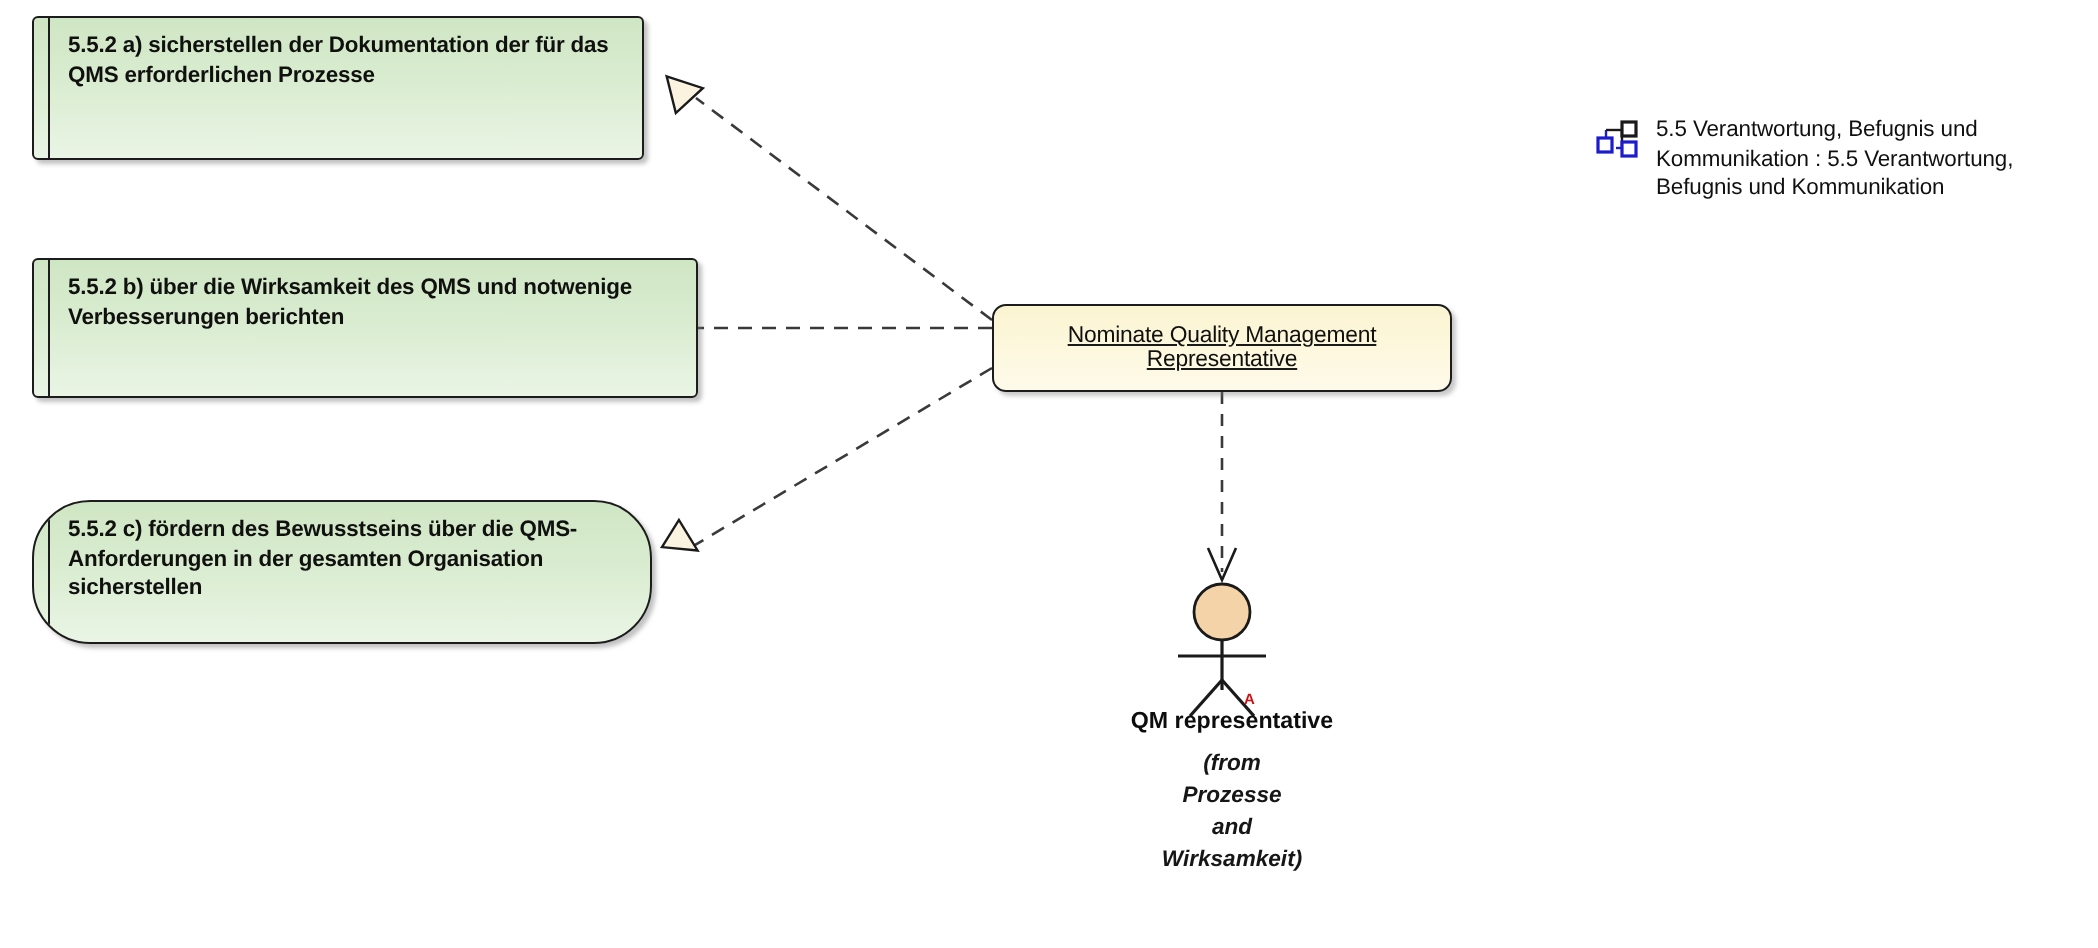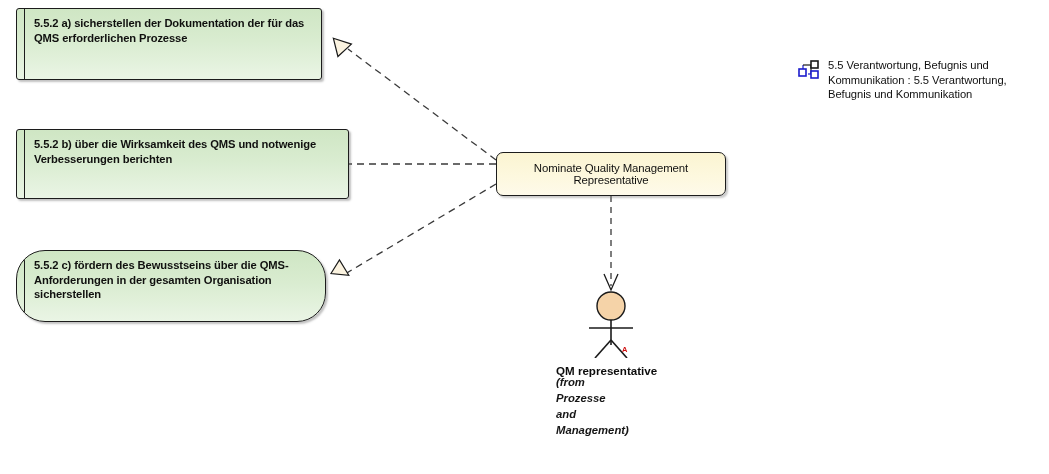--- a/index.html
+++ b/index.html
@@ -63,52 +63,54 @@
   .usecase-box {
     position: absolute;
     box-sizing: border-box;
     border: 1px solid #1c1c1c;
     border-radius: 7px;
     background: linear-gradient(to bottom, #fbf4d2 0%, #fdf8de 55%, #fefaea 100%);
     box-shadow: 2px 2px 2px rgba(120,120,120,0.40);
     display: flex;
     align-items: center;
     justify-content: center;
+    text-decoration: underline;
   }
   .usecase-text {
     font-size: 11.4px;
     color: #10100f;
     letter-spacing: -0.1px;
     text-align: center;
     padding: 0 6px;
   }
   
   #actor-group {
     position: absolute;
     left: 556px;
     top: 288px;
     width: 120px;
     height: 180px;
   }
   .actor-name {
     position: absolute;
     left: 0;
-    top: 76px;
+    top: 66px;
     width: 120px;
-    text-align: left;
+    text-align: center;
     font-size: 11.6px;
     font-weight: bold;
     color: #0d0d0d;
     white-space: nowrap;
   }
   .actor-from {
     position: absolute;
     left: 0;
     top: 86px;
     width: 120px;
+    text-align: center;
     font-size: 11.3px;
     font-style: italic;
     font-weight: bold;
     line-height: 16px;
     color: #161616;
   }
   .actor-marker {
     position: absolute;
     left: 66px;
     top: 58px;
@@ -198,21 +200,21 @@
       <line x1="33" y1="40" x2="77" y2="40" stroke="#1a1a1a" stroke-width="1.6"></line>
       <line x1="55" y1="52" x2="39" y2="70" stroke="#1a1a1a" stroke-width="1.6"></line>
       <line x1="55" y1="52" x2="71" y2="70" stroke="#1a1a1a" stroke-width="1.6"></line>
     </svg>
     <div class="actor-marker">A</div>
     <div class="actor-name">QM representative</div>
     <div class="actor-from">
       <div>(from</div>
       <div>Prozesse</div>
       <div>and</div>
-      <div>Management)</div>
+      <div>Wirksamkeit)</div>
     </div>
   </div>
 
   <div id="pkg-label">
     <svg id="pkg-icon" viewBox="0 0 22 20" xmlns="http://www.w3.org/2000/svg">
       <line x1="5" y1="12" x2="5" y2="5" stroke="#1c1ccc" stroke-width="1.2"></line>
       <line x1="5" y1="5" x2="13" y2="5" stroke="#1a1a1a" stroke-width="1.2"></line>
       <line x1="10" y1="14" x2="13" y2="14" stroke="#1c1ccc" stroke-width="1.2"></line>
       <line x1="13" y1="5" x2="13" y2="14" stroke="#1a1a1a" stroke-width="1.2"></line>
       <rect x="1" y="9" width="7" height="7" fill="#ffffff" stroke="#1c1ccc" stroke-width="1.6"></rect>

